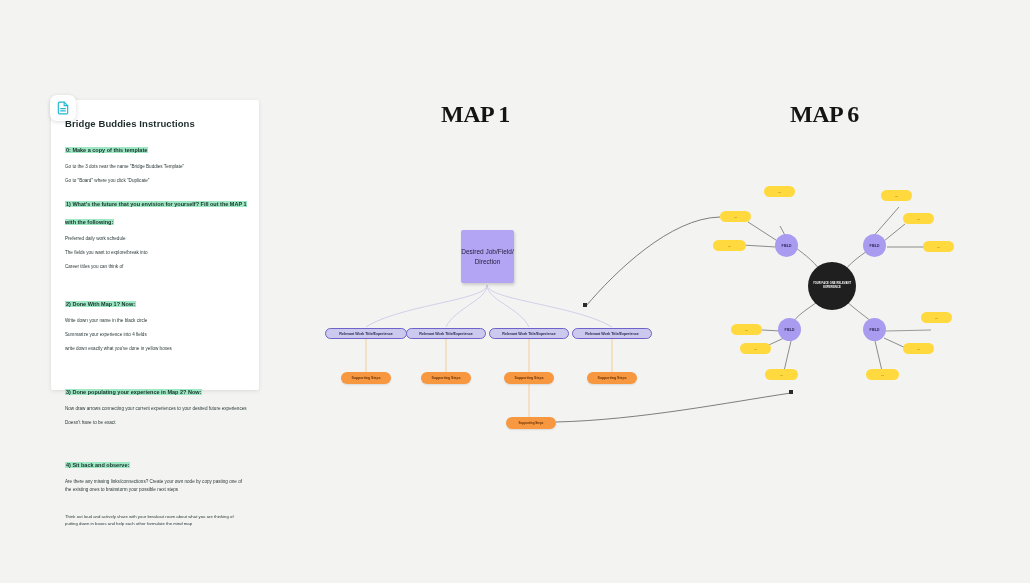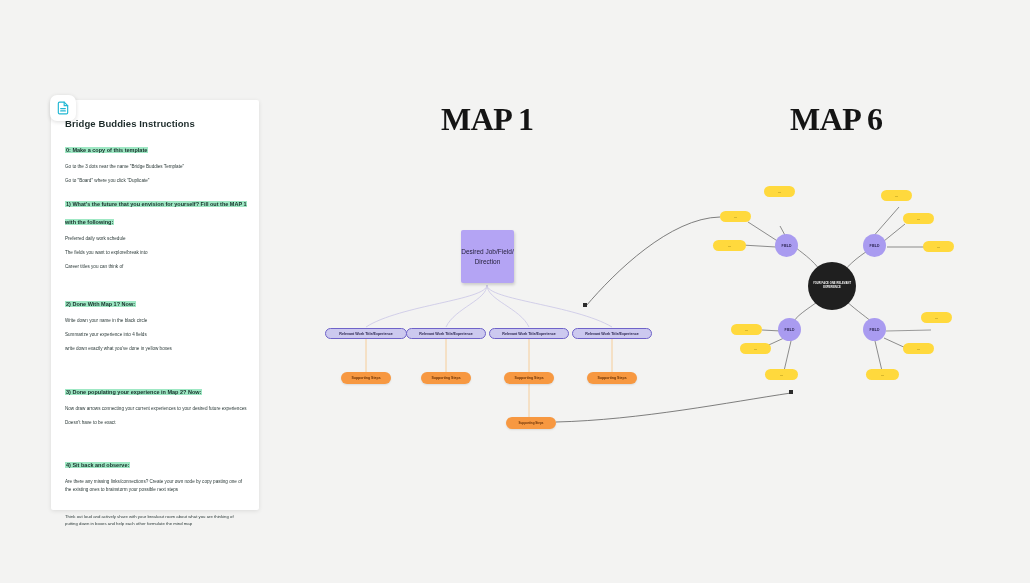--- a/index.html
+++ b/index.html
@@ -4,21 +4,21 @@
 <style>
   html,body{margin:0;padding:0;}
   body{
     width:1030px;height:583px;
     background:#f3f3f2;
     font-family:"Liberation Sans", sans-serif;
     overflow:hidden;position:relative;
   }
   
   #doc-card{
-    position:absolute;left:51px;top:100px;width:208px;height:410px;
+    position:absolute;left:51px;top:100px;width:208px;height:290px;
     background:#ffffff;border-radius:2px;
     box-shadow:0 1px 4px rgba(0,0,0,.10);
   }
   #doc-icon{
     position:absolute;left:50px;top:95px;width:26px;height:26px;
     background:#ffffff;border-radius:7px;
     box-shadow:0 1px 4px rgba(0,0,0,.14);
     display:flex;align-items:center;justify-content:center;
   }
   #doc-icon svg{display:block;}
@@ -38,21 +38,21 @@
   .doc-p{
     font-size:4.6px;color:#2c3a39;line-height:1.6;margin:0 0 7px 0;
   }
   .doc-p.small{font-size:4.3px;line-height:1.55;}
   .gap{height:14px;}
   .gap2{height:20px;}
 
   
   .map-title{
     position:absolute;font-family:"Liberation Serif", serif;
-    font-weight:bold;font-size:32px;color:#141414;
+    font-weight:bold;font-size:24px;color:#141414;
     letter-spacing:-0.5px;white-space:nowrap;
   }
   #map1-title{left:441px;top:101px;}
   #map2-title{left:790px;top:101px;}
 
   
   #links{position:absolute;left:0;top:0;width:1030px;height:583px;pointer-events:none;}
 
   
   .node{position:absolute;box-sizing:border-box;}

